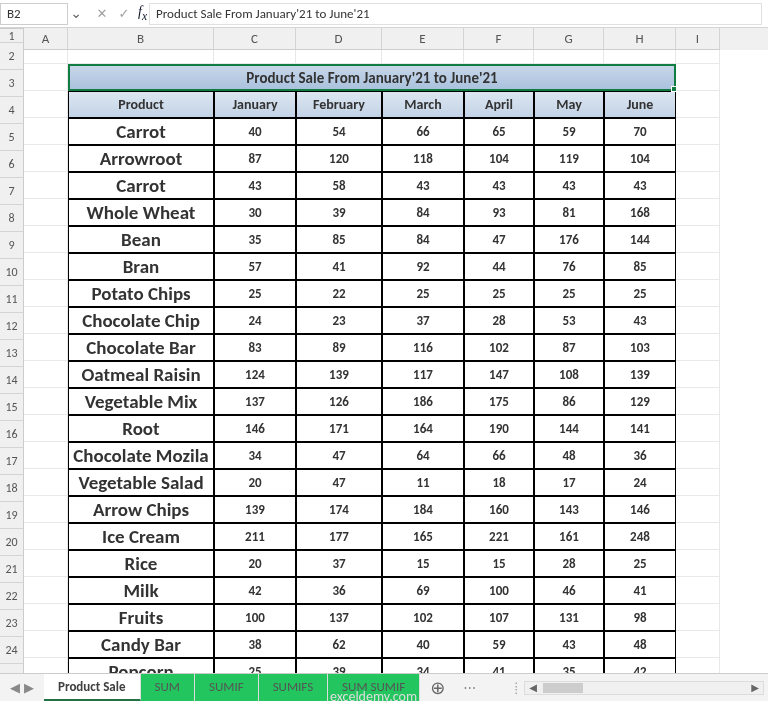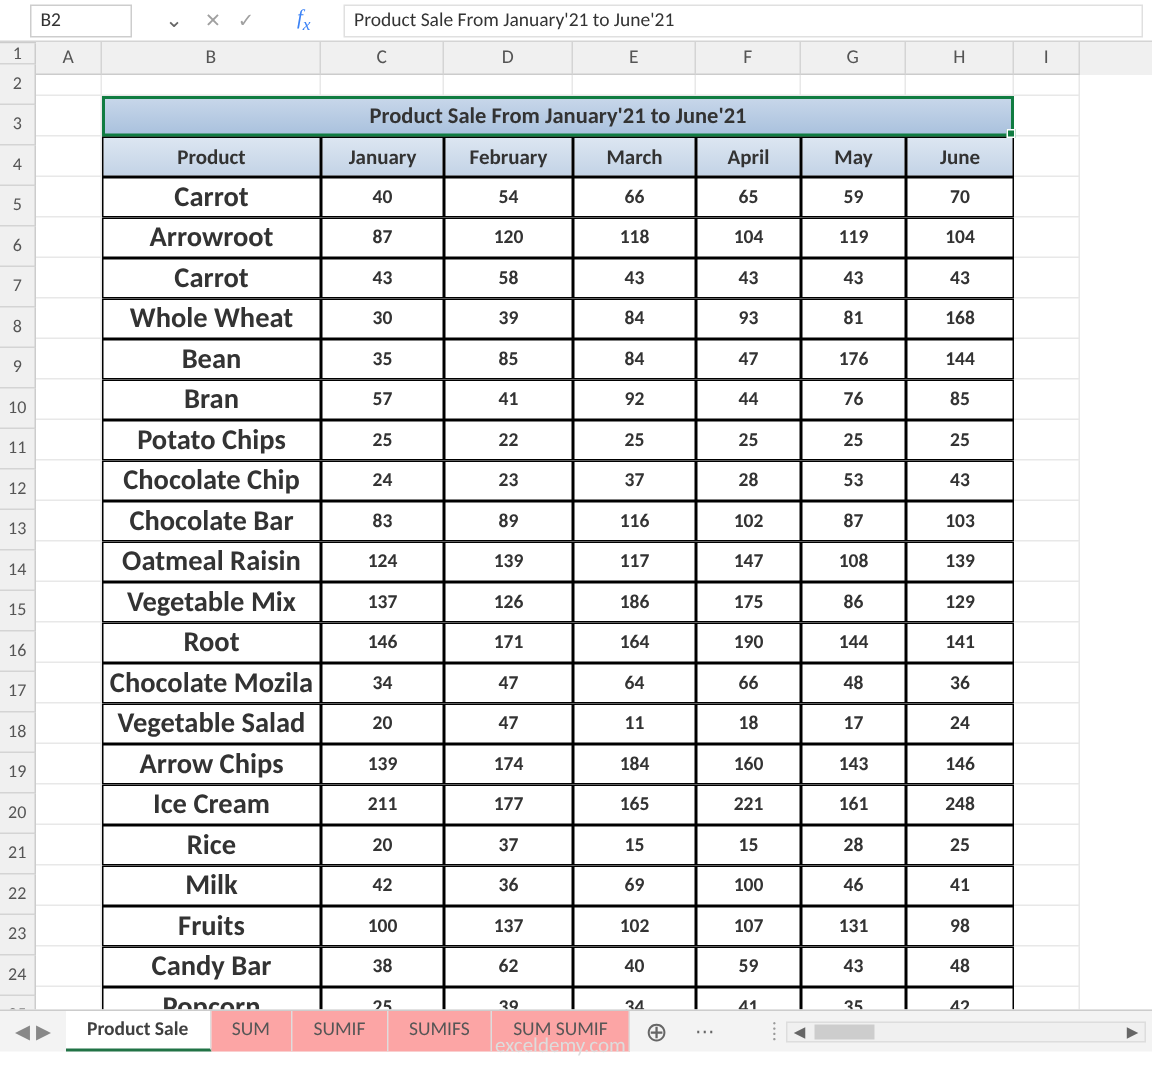--- a/index.html
+++ b/index.html
@@ -1,22 +1,22 @@
 <!DOCTYPE html>
 <html><head>
 <meta charset="utf-8">
 <style>
 *{box-sizing:border-box;margin:0;padding:0}
 body{font-family:Calibri,Arial,sans-serif;font-size:14px;background:#fff;color:#333;user-select:none;width:768px;height:719px;overflow:hidden;position:relative}
 .namebox-row{display:flex;align-items:center;height:28px;border-bottom:1px solid #d4d4d4;background:#fff}
-.namebox{width:68px;height:22px;border:1px solid #cdcdcd;margin:0 20px;display:flex;align-items:center;padding:0 6px;font-size:13px;background:#fff}
+.namebox{width:68px;height:22px;border:1px solid #cdcdcd;margin:0 0;display:flex;align-items:center;padding:0 6px;font-size:13px;background:#fff}
 .namebox-dd{width:16px;text-align:center;color:#666;margin-right:6px}
 .fx-btns{display:flex;align-items:center;gap:6px;color:#a0a0a0;font-size:13px;padding:0 4px}
 .fx-btns span{width:16px;text-align:center}
-.fx-label{font-style:italic;font-family:'Times New Roman',serif;color:#3b82f6;margin:0 22px;font-size:14px}
+.fx-label{font-style:italic;font-family:'Times New Roman',serif;color:#0f172a;margin:0 2px;font-size:14px}
 .formula-bar{flex:1;height:22px;border:1px solid #e0e0e0;display:flex;align-items:center;padding:0 6px;font-size:13px;margin-right:6px}
 .grid-area{display:flex;height:645px;overflow:hidden}
 .corner{width:24px;height:22px;background:#f0f0f0;border-right:1px solid #ccc;border-bottom:1px solid #ccc}
 .col-headers{display:flex;background:#f0f0f0;height:22px}
 .col-h{border-right:1px solid #d4d4d4;border-bottom:1px solid #ccc;text-align:center;font-size:13px;color:#555;line-height:22px}
 .row-headers{background:#f0f0f0;width:24px}
 .row-h{border-bottom:1px solid #d4d4d4;border-right:1px solid #ccc;text-align:center;font-size:12px;color:#555;height:27px;line-height:27px}
 .row-h.r1{height:14px;line-height:14px}
 .left-block{display:flex;flex-direction:column}
 .main-cells{flex:1;position:relative}
@@ -35,21 +35,21 @@
 .cI{width:44px}
 .title-cell{background:linear-gradient(#c8d7ea,#a9c1dd);font-weight:700;font-size:15px;border:1px solid #000;justify-content:center;width:608px}
 .hdr-cell{background:linear-gradient(#dce6f1,#c3d3e6);font-weight:700;border:1px solid #000;font-size:14px}
 .data-cell{border:1px solid #000;font-weight:700;background:#fff}
 .data-cell.pname{font-size:19px}
 .selection-box{position:absolute;border:2px solid #107c41;pointer-events:none;top:14px;left:44px;width:608px;height:27px}
 .sel-handle{position:absolute;right:-3px;bottom:-3px;width:6px;height:6px;background:#107c41;border:1px solid #fff}
 .tabs-row{position:absolute;bottom:18px;left:0;right:0;height:28px;display:flex;align-items:center;border-top:1px solid #ccc;background:#f3f3f3;font-size:13px}
 .tab-nav{display:flex;gap:4px;padding:0 10px;color:#888}
 .tab-nav span{cursor:default}
-.tab{padding:5px 14px;color:#555;border-right:1px solid #ddd;background:#fca5a5;cursor:default}
+.tab{padding:5px 14px;color:#555;border-right:1px solid #ddd;background:#22c55e;cursor:default}
 .tab.active{background:#fff;color:#404040;font-weight:700;border-bottom:2px solid #217346}
 .tab-add{padding:0 10px;font-size:18px;color:#666;font-weight:300}
 .tab-more{padding:0 8px;color:#666}
 .scroll-h{flex:1;display:flex;align-items:center;justify-content:flex-end;padding-right:4px}
 .sbar{height:14px;width:240px;background:#f0f0f0;border:1px solid #ddd;display:flex;align-items:center}
 .sbar-btn{width:16px;text-align:center;color:#666;font-size:10px}
 .sbar-thumb{width:40px;height:10px;background:#cdcdcd;margin-left:2px}
 .watermark{position:absolute;color:#ddd;font-size:14px;pointer-events:none;left:330px;top:688px}
 </style>
 </head>

